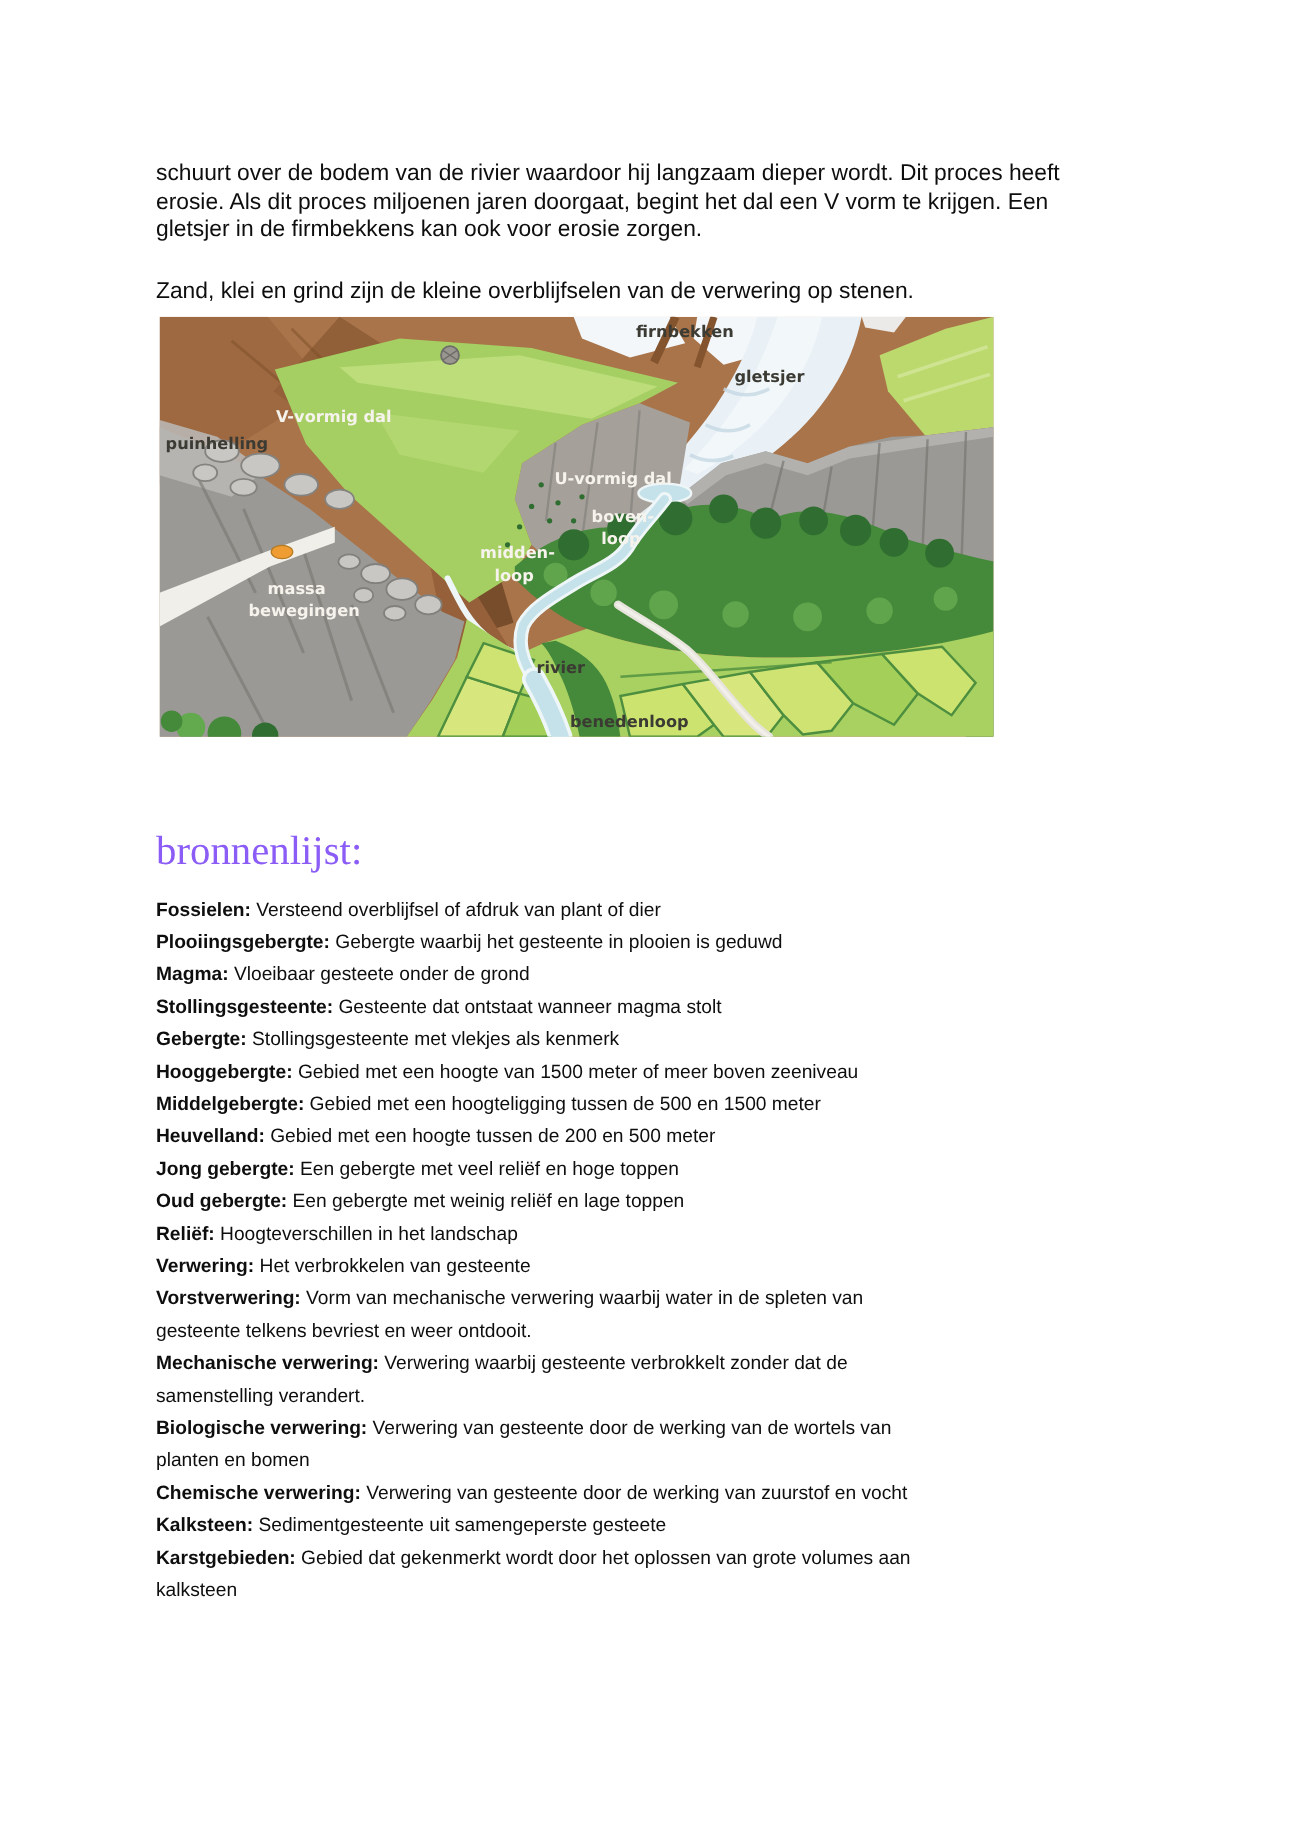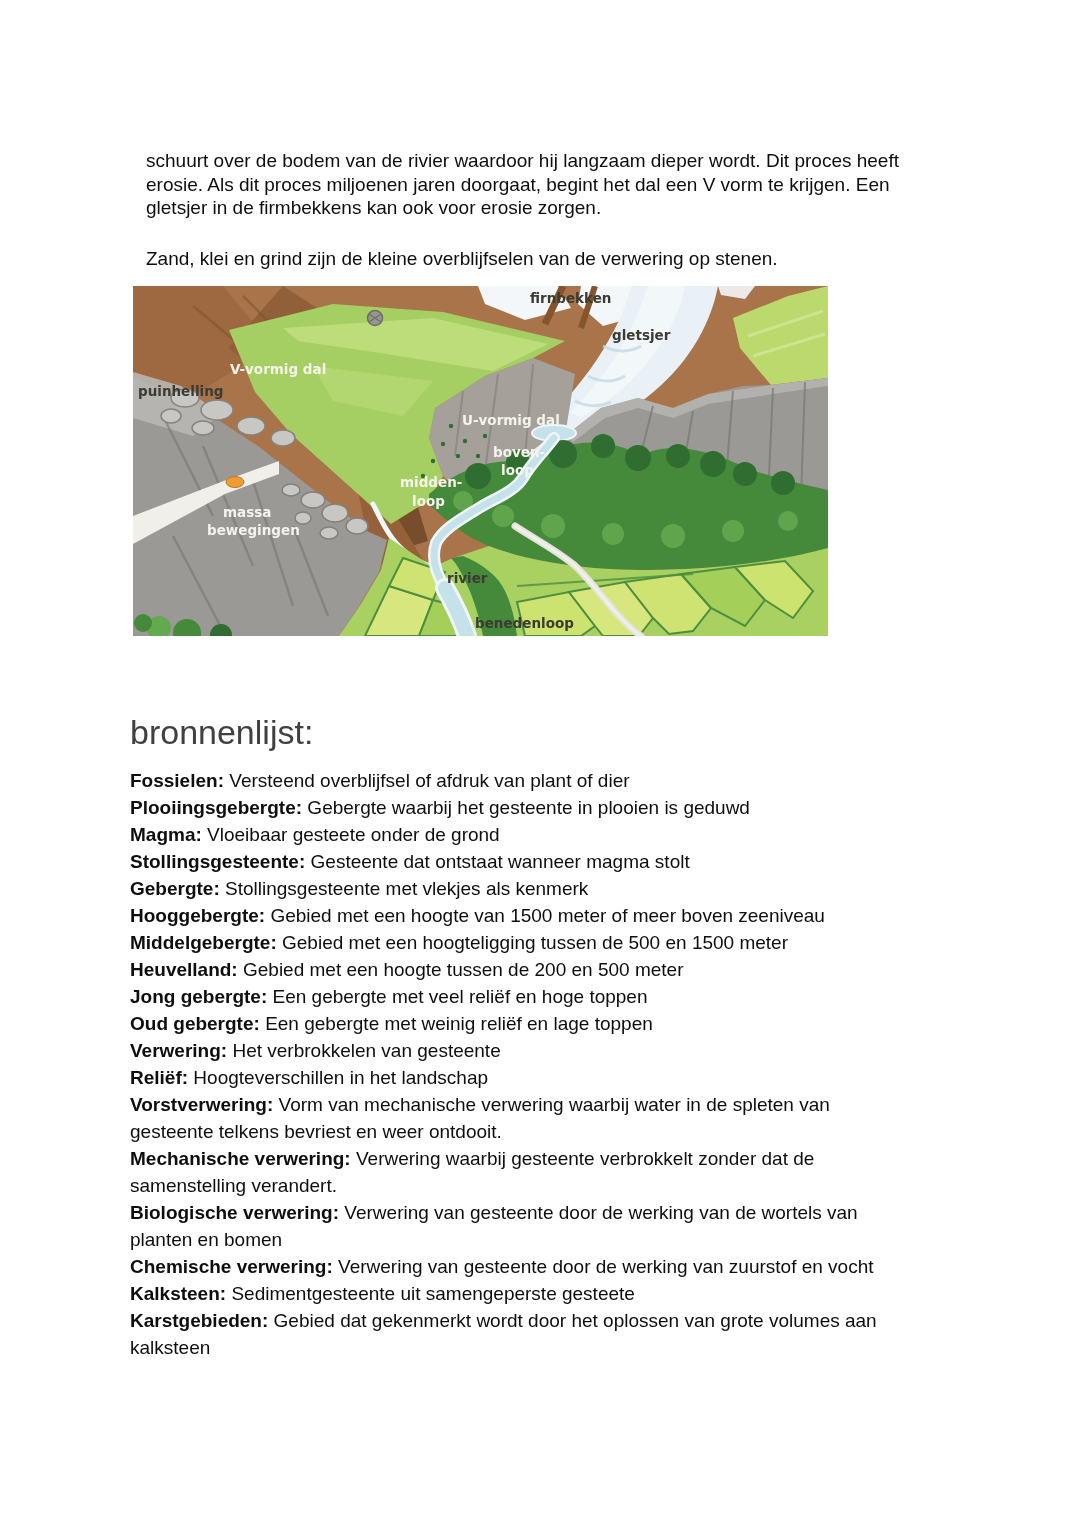--- a/index.html
+++ b/index.html
@@ -6,38 +6,39 @@
   .page{
     position:relative;
     width:1080px;height:1525px;
     background:#ffffff;
     font-family:"Liberation Sans", sans-serif;
     color:#0e0e0e;
     overflow:hidden;
   }
   .content{position:absolute;left:130px;top:133px;width:845px;}
   p.body-par{
-    margin:16px;
+    margin:0;
     font-size:19px;
     line-height:23.5px;
     white-space:pre-line;
   }
   #par2{margin-top:27px;}
   .figure-wrap{margin:10px 0 0 3px;width:822px;height:350px;}
   .figure-wrap svg{display:block;width:695px;height:350px;}
   h1.bron-heading{
     margin:76px 0 0 0;
     font-size:34px;
     line-height:40px;
     font-weight:400;
-    color:#404040;
+    color:#8b5cf6;
+    font-family:Liberation Serif, serif;
   }
   .glossary{margin-top:15px;}
   .gloss-entry{
-    font-size:19px;
+    font-size:16px;
     line-height:27px;
     white-space:pre-wrap;
   }
   .gloss-term{font-weight:700;}
 
   
   .f-brown{fill:var(--c-mountain_brown)}
   .f-brown-dark{fill:var(--c-mountain_brown_dark)}
   .f-brown-mid{fill:var(--c-mountain_brown_mid)}
   .f-brown-deep{fill:var(--c-mountain_brown_deep)}
@@ -264,22 +265,22 @@
         <div class="gloss-entry"><span class="gloss-term">Fossielen:</span> <span class="gloss-def">Versteend overblijfsel of afdruk van plant of dier</span></div>
         <div class="gloss-entry"><span class="gloss-term">Plooiingsgebergte:</span> <span class="gloss-def">Gebergte waarbij het gesteente in plooien is geduwd</span></div>
         <div class="gloss-entry"><span class="gloss-term">Magma:</span> <span class="gloss-def">Vloeibaar gesteete onder de grond</span></div>
         <div class="gloss-entry"><span class="gloss-term">Stollingsgesteente:</span> <span class="gloss-def">Gesteente dat ontstaat wanneer magma stolt</span></div>
         <div class="gloss-entry"><span class="gloss-term">Gebergte:</span> <span class="gloss-def">Stollingsgesteente met vlekjes als kenmerk</span></div>
         <div class="gloss-entry"><span class="gloss-term">Hooggebergte:</span> <span class="gloss-def">Gebied met een hoogte van 1500 meter of meer boven zeeniveau</span></div>
         <div class="gloss-entry"><span class="gloss-term">Middelgebergte:</span> <span class="gloss-def">Gebied met een hoogteligging tussen de 500 en 1500 meter</span></div>
         <div class="gloss-entry"><span class="gloss-term">Heuvelland:</span> <span class="gloss-def">Gebied met een hoogte tussen de 200 en 500 meter</span></div>
         <div class="gloss-entry"><span class="gloss-term">Jong gebergte:</span> <span class="gloss-def">Een gebergte met veel reliëf en hoge toppen</span></div>
         <div class="gloss-entry"><span class="gloss-term">Oud gebergte:</span> <span class="gloss-def">Een gebergte met weinig reliëf en lage toppen</span></div>
+        <div class="gloss-entry"><span class="gloss-term">Reliëf:</span> <span class="gloss-def">Hoogteverschillen in het landschap</span></div>
         <div class="gloss-entry"><span class="gloss-term">Verwering:</span> <span class="gloss-def">Het verbrokkelen van gesteente</span></div>
-        <div class="gloss-entry"><span class="gloss-term">Reliëf:</span> <span class="gloss-def">Hoogteverschillen in het landschap</span></div>
         <div class="gloss-entry"><span class="gloss-term">Vorstverwering:</span> <span class="gloss-def">Vorm van mechanische verwering waarbij water in de spleten van
 gesteente telkens bevriest en weer ontdooit.</span></div>
         <div class="gloss-entry"><span class="gloss-term">Mechanische verwering:</span> <span class="gloss-def">Verwering waarbij gesteente verbrokkelt zonder dat de
 samenstelling verandert.</span></div>
         <div class="gloss-entry"><span class="gloss-term">Biologische verwering:</span> <span class="gloss-def">Verwering van gesteente door de werking van de wortels van
 planten en bomen</span></div>
         <div class="gloss-entry"><span class="gloss-term">Chemische verwering:</span> <span class="gloss-def">Verwering van gesteente door de werking van zuurstof en vocht</span></div>
         <div class="gloss-entry"><span class="gloss-term">Kalksteen:</span> <span class="gloss-def">Sedimentgesteente uit samengeperste gesteete</span></div>
         <div class="gloss-entry"><span class="gloss-term">Karstgebieden:</span> <span class="gloss-def">Gebied dat gekenmerkt wordt door het oplossen van grote volumes aan
 kalksteen</span></div>

